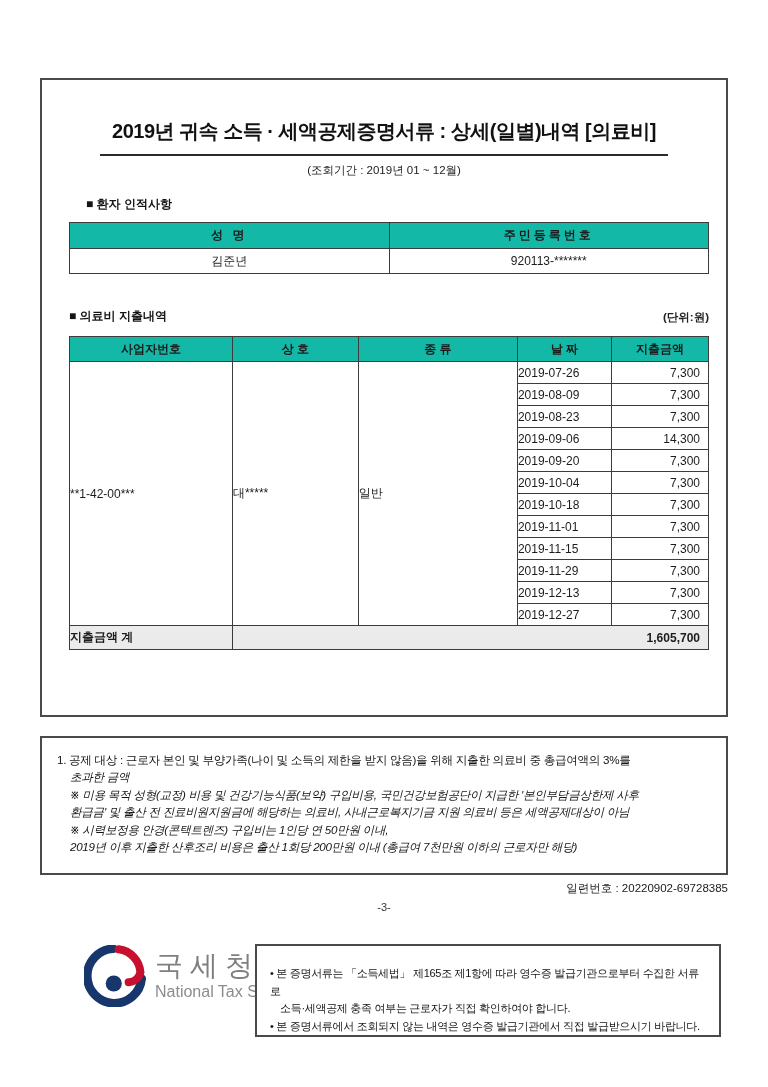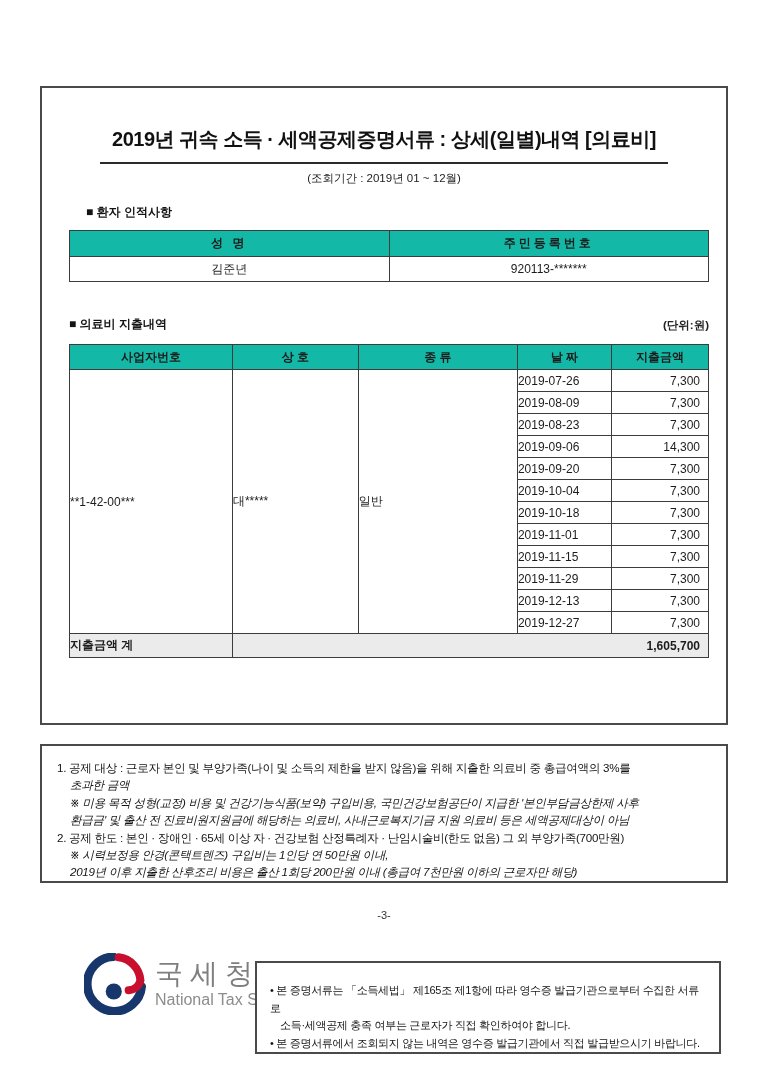--- a/index.html
+++ b/index.html
@@ -2,21 +2,21 @@
 <html><head>
 <meta charset="utf-8">
 <style>
   * { margin:0; padding:0; box-sizing:border-box; }
   html,body { background:#ffffff; }
   body {
     width:768px; height:1087px; position:relative;
     font-family:"Liberation Sans","DejaVu Sans",sans-serif;
     color:#1c1c1c; overflow:hidden;
   }
-  .page { position:absolute; inset:0; background:#fff;margin-top:8px; }
+  .page { position:absolute; inset:0; background:#fff; }
 
   
   .main-box {
     position:absolute; left:40px; top:78px; width:688px; height:639px;
     border:2px solid #4a4a4a; background:#fff;
   }
   .title-wrap { position:absolute; top:38px; left:0; right:0; text-align:center; }
   .doc-title { font-size:20px; font-weight:bold; letter-spacing:-0.5px; color:#111; }
   .title-underline { width:568px; margin:9px auto 0; border-bottom:2px solid #2b2b2b; }
   .doc-period { margin-top:7px; font-size:11.5px; color:#222; }
@@ -65,21 +65,21 @@
 
   
   .footer-area { position:absolute; left:0; top:936px; width:660px; height:110px; }
   .nts-logo-group { position:absolute; left:84px; top:9px; display:flex; align-items:center; }
   .nts-emblem { width:62px; height:62px; }
   .nts-names { margin-left:9px; }
   .nts-name-ko { font-size:28px; letter-spacing:7px; color:#7f7f7f; line-height:30px; white-space:nowrap; }
   .nts-name-en { font-size:16px; color:#8c8c8c; margin-top:2px; white-space:nowrap;text-align:right; }
 
   .footer-box {
-    position:absolute; left:255px; top:17px; width:466px; height:93px;
+    position:absolute; left:255px; top:8px; width:466px; height:93px;
     border:2px solid #4a4a4a; background:#fff;
     padding:19px 10px 0 13px;
   }
   .footer-line { font-size:11px; line-height:17.6px; color:#141414; letter-spacing:-0.3px; }
   .footer-line.cont { padding-left:10px; }
 </style>
 </head>
 <body>
 
 <div class="page">
@@ -189,25 +189,25 @@
         </tr>
       </tbody>
     </table>
   </div>
 
   <div class="notes-box">
     <div class="note-line n0">1. 공제 대상 : 근로자 본인 및 부양가족(나이 및 소득의 제한을 받지 않음)을 위해 지출한 의료비 중 총급여액의 3%를</div>
     <div class="note-line n1">초과한 금액</div>
     <div class="note-line n1">※ 미용 목적 성형(교정) 비용 및 건강기능식품(보약) 구입비용, 국민건강보험공단이 지급한 '본인부담금상한제 사후</div>
     <div class="note-line n1">환급금' 및 출산 전 진료비원지원금에 해당하는 의료비, 사내근로복지기금 지원 의료비 등은 세액공제대상이 아님</div>
-    <div class="note-line n0">2. 공제 한도 : 본인 · 장애인 · 65세 이상 자 · 건강보험 산정특례자 · 난임시술비(한도 없음) 그 외 부양가족(700만원)</div>
     <div class="note-line n1">※ 시력보정용 안경(콘택트렌즈) 구입비는 1인당 연 50만원 이내,</div>
     <div class="note-line n1">2019년 이후 지출한 산후조리 비용은 출산 1회당 200만원 이내 (총급여 7천만원 이하의 근로자만 해당)</div>
   </div>
 
+  <div class="serial-line">일련번호 : 20220902-69728385</div>
   <div class="page-number">-3-</div>
 
   <div class="footer-area">
     <div class="nts-logo-group">
       <svg class="nts-emblem" viewBox="0 0 100 100" aria-hidden="true">
         <path d="M47 6 A 44 44 0 1 0 93 54" fill="none" stroke="#17366b" stroke-width="14" stroke-linecap="round"></path>
         <path d="M56 7 A 40 40 0 0 1 91 44 A 20 20 0 0 1 72 60" fill="none" stroke="#c8102e" stroke-width="13" stroke-linecap="round"></path>
         <circle cx="48" cy="62" r="13" fill="#17366b"></circle>
       </svg>
       <div class="nts-names">

